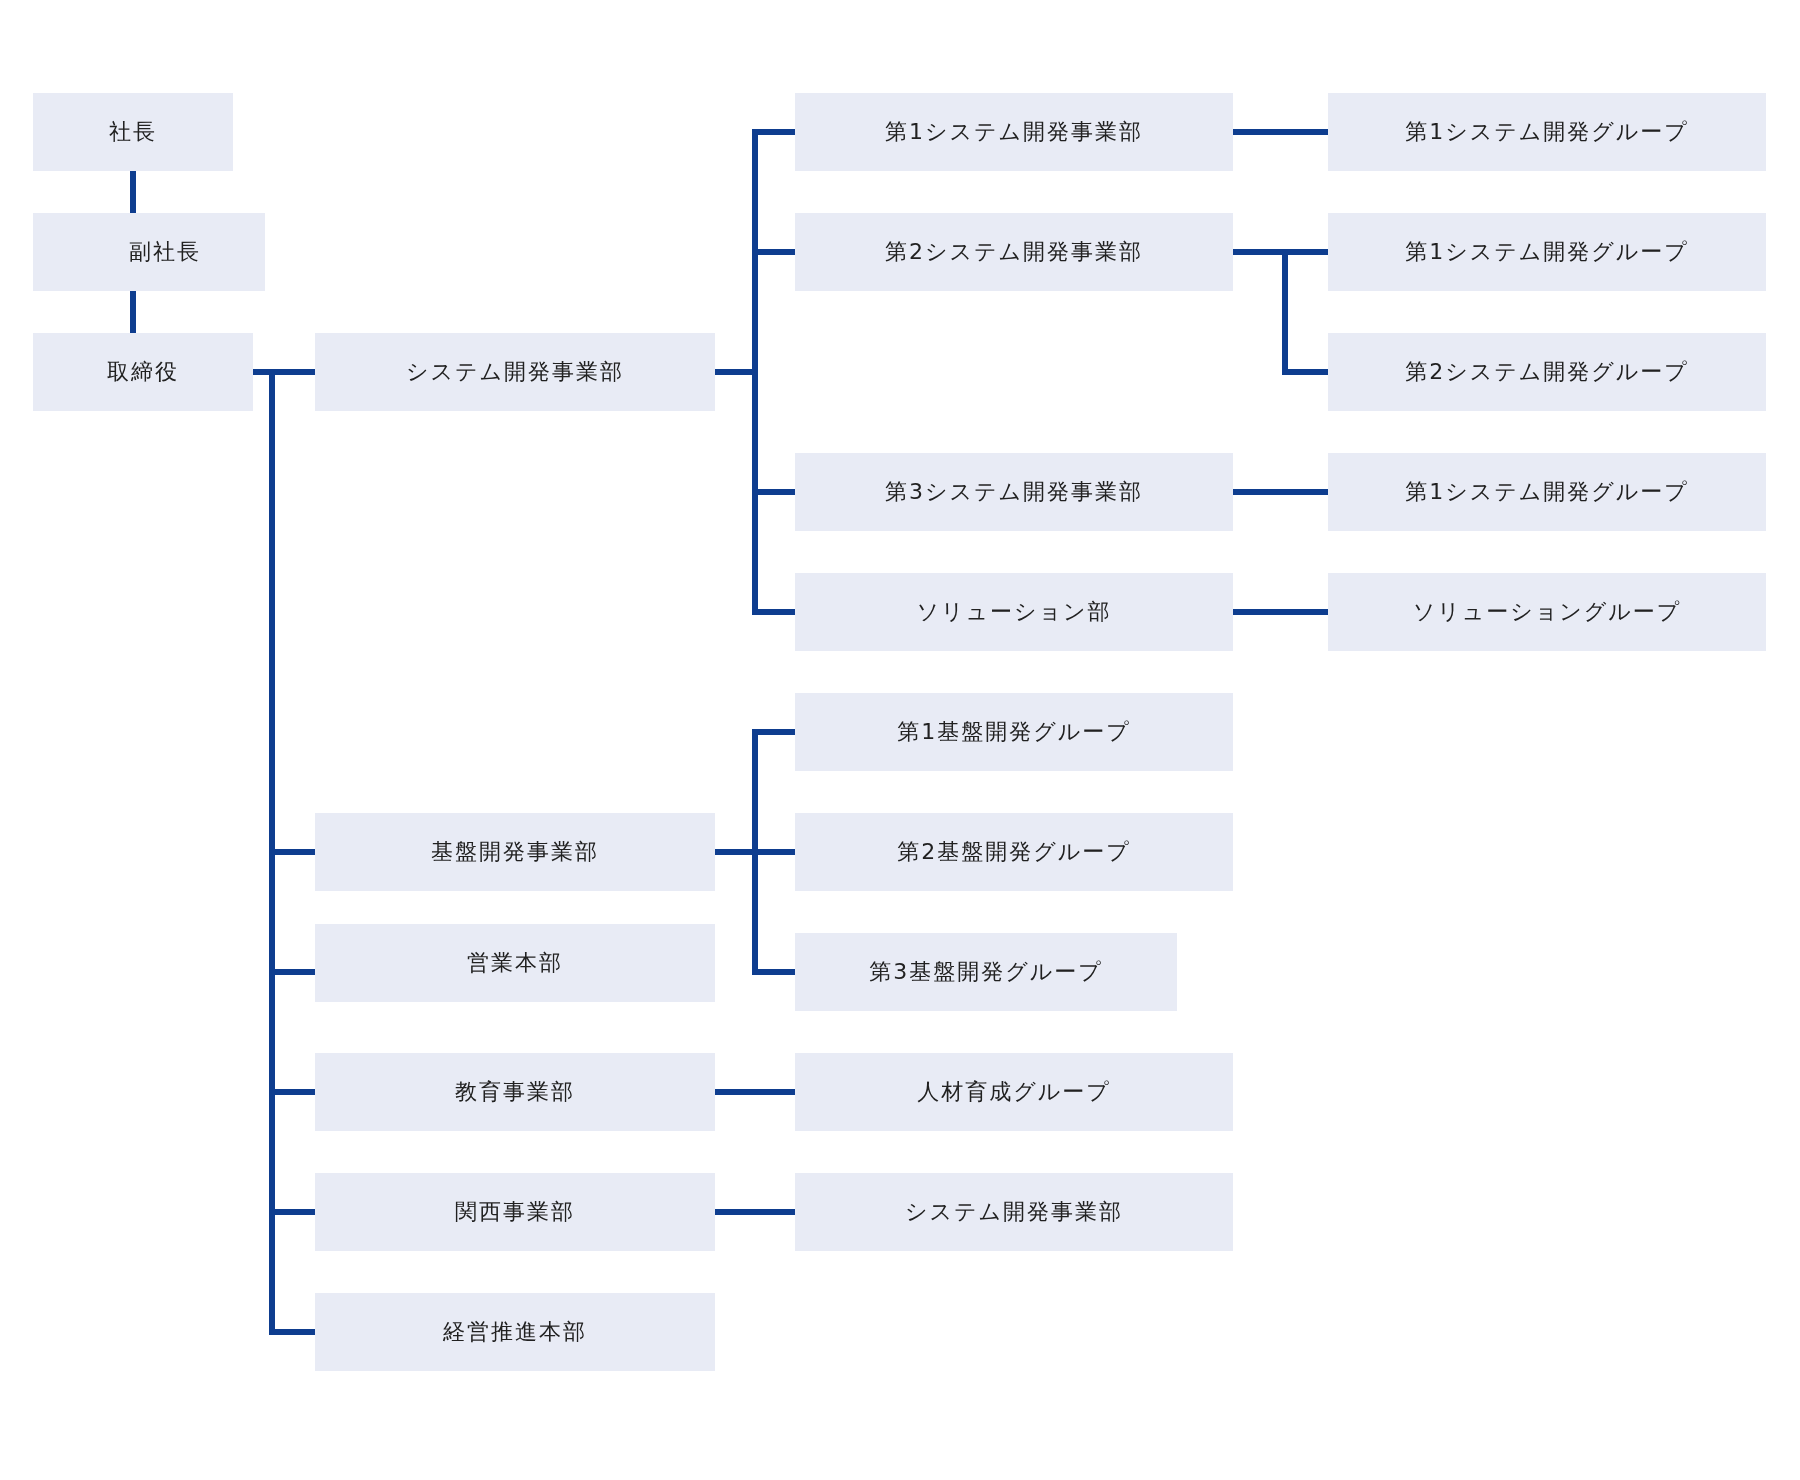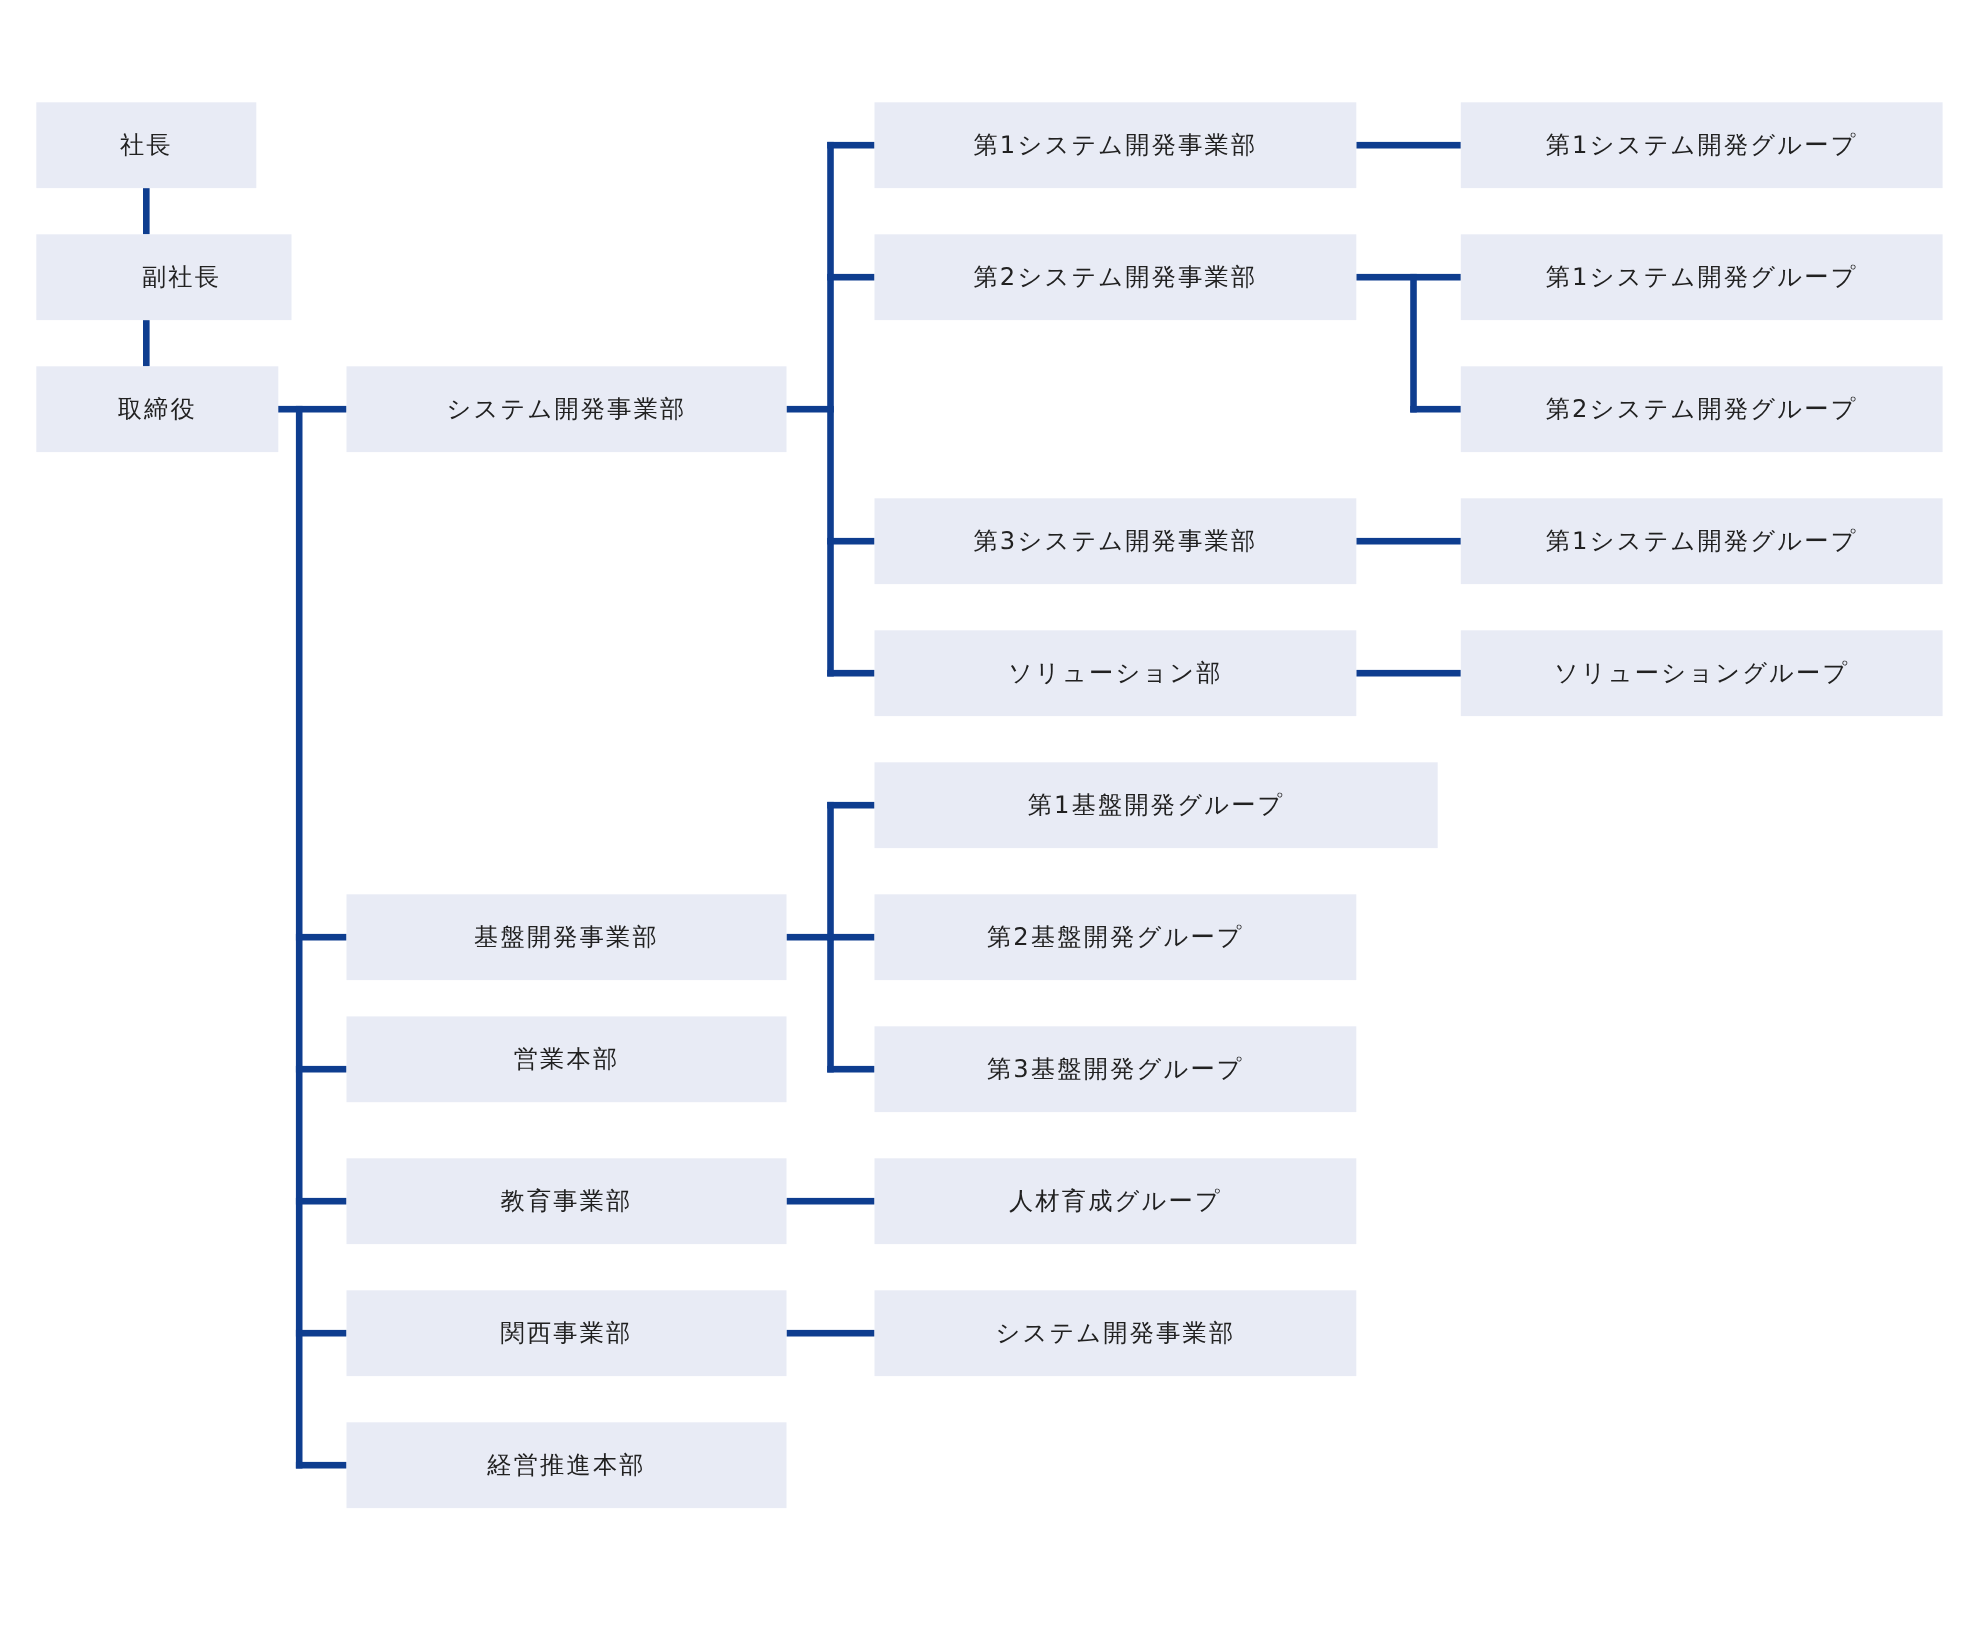--- a/index.html
+++ b/index.html
@@ -78,23 +78,23 @@
   <div class="node" style="left:315px;top:813px;width:400px;">基盤開発事業部</div>
   <div class="node" style="left:315px;top:924px;width:400px;">営業本部</div>
   <div class="node" style="left:315px;top:1053px;width:400px;">教育事業部</div>
   <div class="node" style="left:315px;top:1173px;width:400px;">関西事業部</div>
   <div class="node" style="left:315px;top:1293px;width:400px;">経営推進本部</div>
 
   <div class="node" style="left:795px;top:93px;width:438px;">第1システム開発事業部</div>
   <div class="node" style="left:795px;top:213px;width:438px;">第2システム開発事業部</div>
   <div class="node" style="left:795px;top:453px;width:438px;">第3システム開発事業部</div>
   <div class="node" style="left:795px;top:573px;width:438px;">ソリューション部</div>
-  <div class="node" style="left:795px;top:693px;width:512px;">第1基盤開発グループ</div>
+  <div class="node" style="left:795px;top:693px;width:438px;">第1基盤開発グループ</div>
   <div class="node" style="left:795px;top:813px;width:438px;">第2基盤開発グループ</div>
-  <div class="node" style="left:795px;top:933px;width:438px;text-align:center;">第3基盤開発グループ</div>
+  <div class="node" style="left:795px;top:933px;width:382px;text-align:center;">第3基盤開発グループ</div>
   <div class="node" style="left:795px;top:1053px;width:438px;">人材育成グループ</div>
   <div class="node" style="left:795px;top:1173px;width:438px;">システム開発事業部</div>
 
   <div class="node" style="left:1328px;top:93px;width:438px;">第1システム開発グループ</div>
   <div class="node" style="left:1328px;top:213px;width:438px;">第1システム開発グループ</div>
   <div class="node" style="left:1328px;top:333px;width:438px;">第2システム開発グループ</div>
   <div class="node" style="left:1328px;top:453px;width:438px;">第1システム開発グループ</div>
   <div class="node" style="left:1328px;top:573px;width:438px;text-align:center;">ソリューショングループ</div>
 
 </div>

